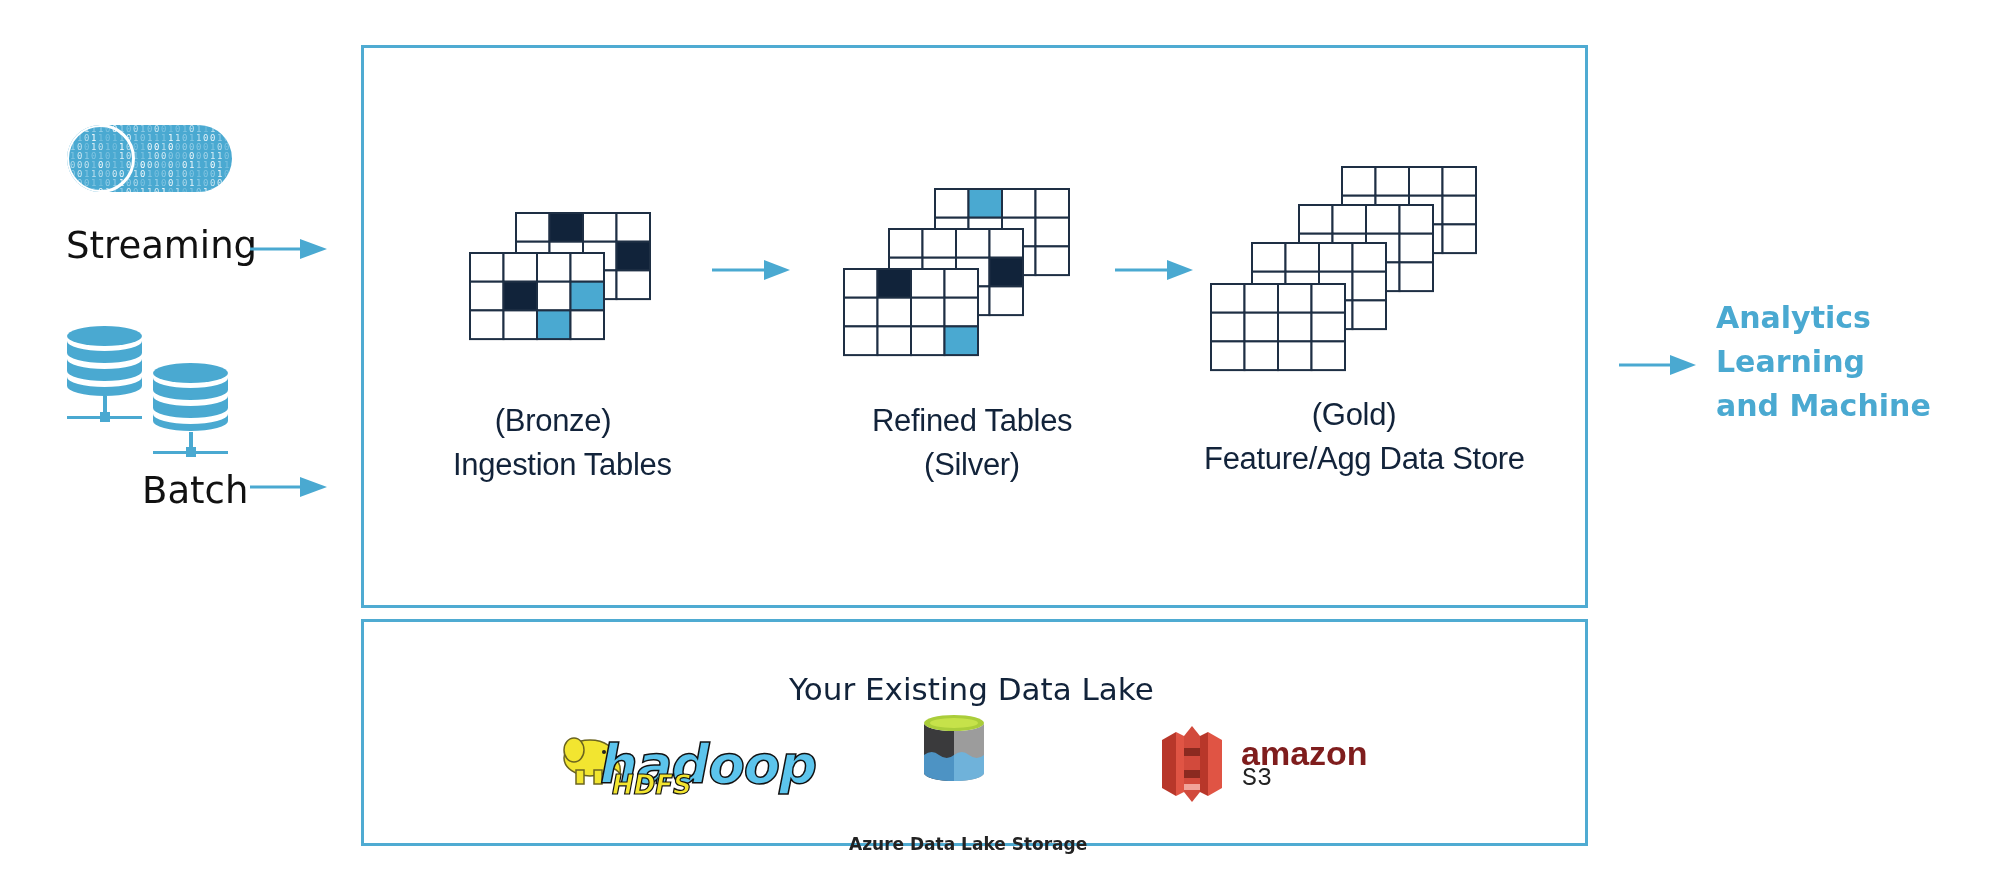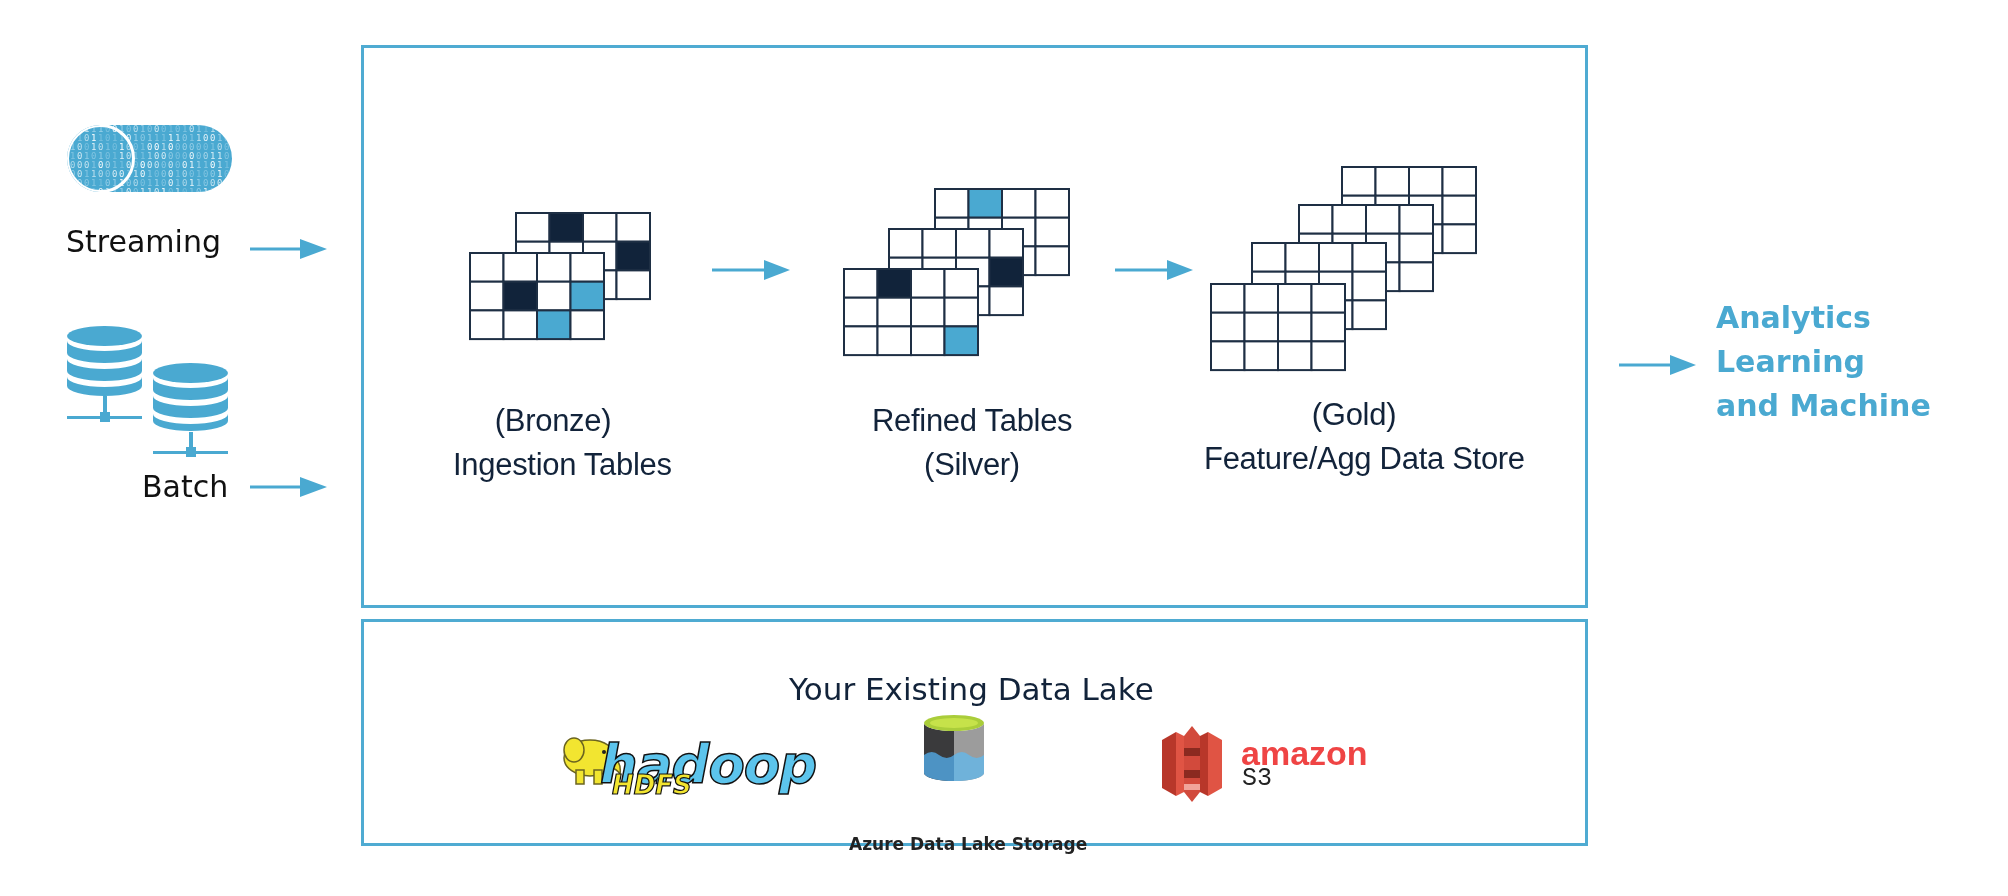--- a/index.html
+++ b/index.html
@@ -2,26 +2,26 @@
 <html><head>
 <meta charset="utf-8">
 <style>
   html, body { margin:0; padding:0; background:#ffffff; }
   body { width:2008px; height:896px; position:relative; overflow:hidden;
          font-family:"Liberation Sans", sans-serif; }
   .abs { position:absolute; }
   .frame { position:absolute; border:3px solid #4fabd2; box-sizing:border-box; }
   .lbl { position:absolute; color:#12233a; font-size:31px; line-height:44px; text-align:center; white-space:nowrap;
          font-family:"Liberation Sans Narrow","Liberation Sans", sans-serif; letter-spacing:-0.3px; }
-  .src-lbl { position:absolute; color:#111111; font-size:30px; white-space:nowrap; font-family:"DejaVu Sans", sans-serif; }
+  .src-lbl { position:absolute; color:#111111; font-size:37px; white-space:nowrap; font-family:"DejaVu Sans", sans-serif; }
   .out-lbl { position:absolute; color:#4aa9d1; font-size:30px; font-weight:bold; line-height:44px; white-space:nowrap;
              font-family:"DejaVu Sans", sans-serif; }
   .lake-title { position:absolute; color:#12233a; font-size:31px; white-space:nowrap; font-family:"DejaVu Sans", sans-serif; }
   .azure-lbl { position:absolute; color:#222; font-size:17px; font-weight:bold; white-space:nowrap; font-family:"DejaVu Sans", sans-serif; }
-  .amazon { position:absolute; color:#ef4444; font-weight:bold; font-size:34px; font-family:"Liberation Sans", sans-serif; line-height:34px; }
+  .amazon { position:absolute; color:#7f1d1d; font-weight:bold; font-size:34px; font-family:"Liberation Sans", sans-serif; line-height:34px; }
   .s3 { position:absolute; color:#222; font-size:25px; font-family:Liberation Mono, monospace; line-height:25px; }
   svg { position:absolute; overflow:visible; }
   .hadoop-text { position:absolute; font-family:"DejaVu Sans", sans-serif; font-weight:bold; font-style:italic; }
 </style>
 </head>
 <body>
 
 <svg style="left:0;top:0;width:2008px;height:896px;" id="stream-svg">
     <defs>
       <clipPath id="pillclip">

